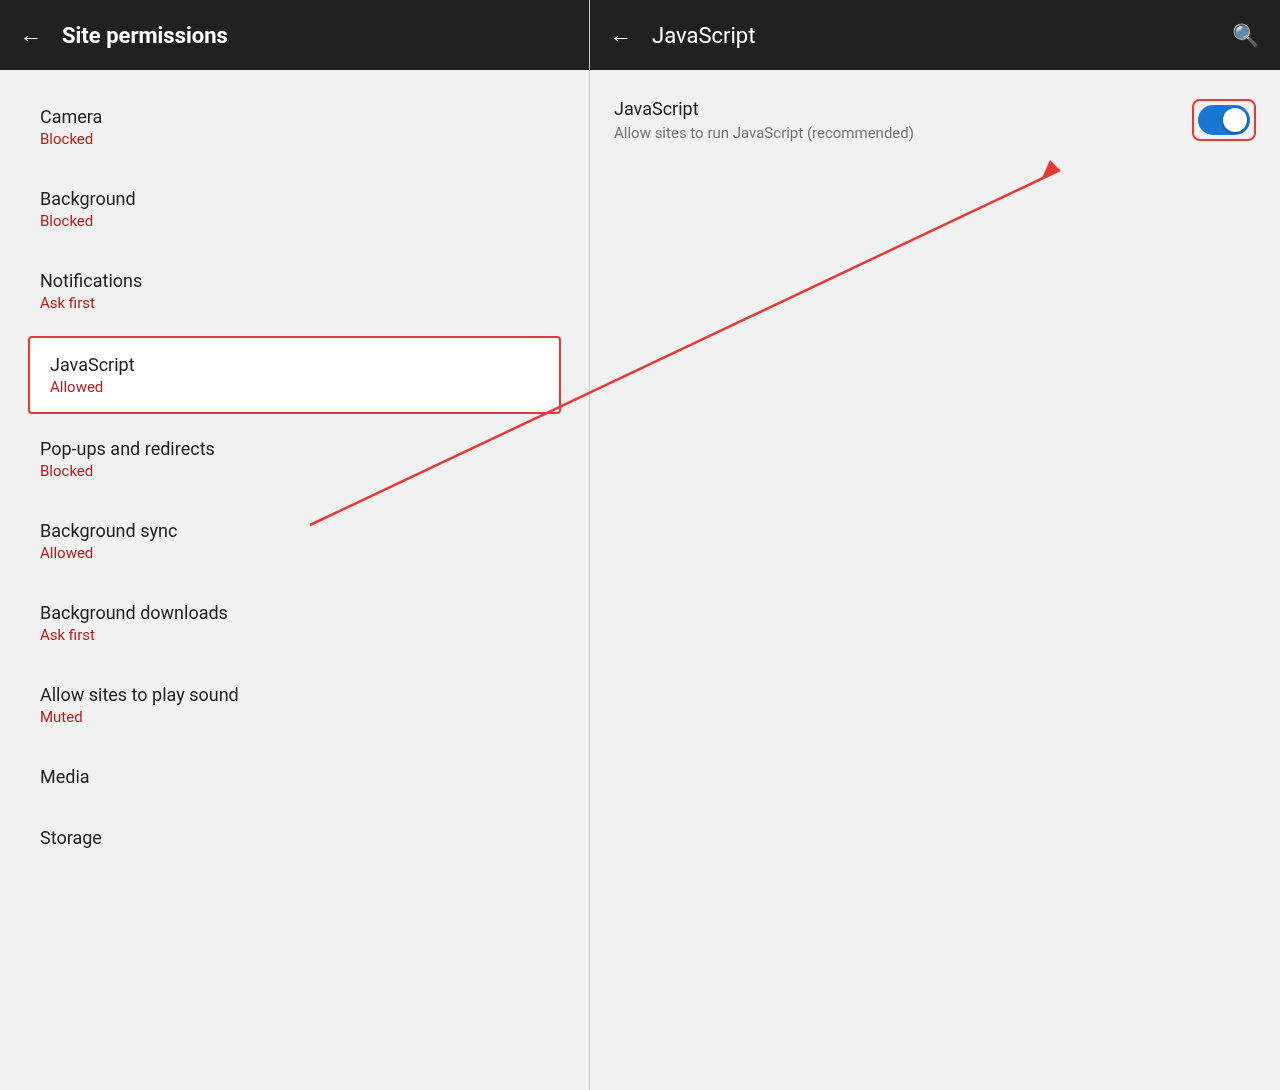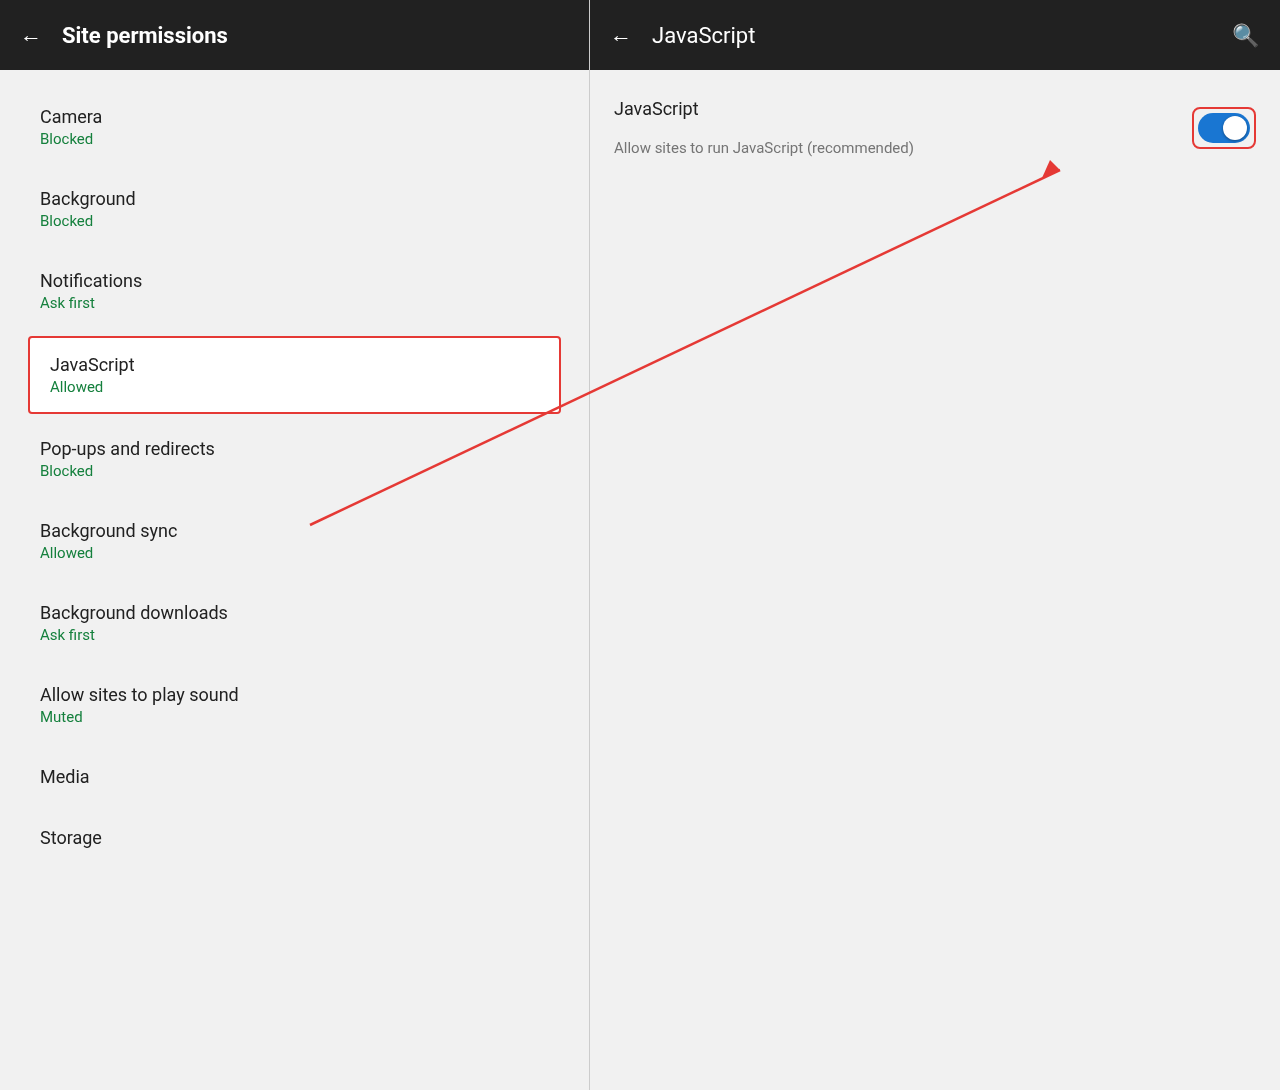--- a/index.html
+++ b/index.html
@@ -66,21 +66,21 @@
     }
 
     .permission-item .item-title {
       font-size: 18px;
       color: #212121;
       font-weight: 400;
     }
 
     .permission-item .item-subtitle {
       font-size: 15px;
-      color: #15803d;
+      color: #b91c1c;
       margin-top: 3px;
     }
 
     
     .right-panel {
       width: 690px;
       height: 1090px;
       background: #f1f1f1;
       display: flex;
       flex-direction: column;
@@ -128,21 +128,21 @@
 
     .js-setting-text .setting-title {
       font-size: 18px;
       color: #212121;
       font-weight: 400;
     }
 
     .js-setting-text .setting-subtitle {
       font-size: 15px;
       color: #757575;
-      margin-top: 20px;
+      margin-top: 5px;
     }
 
     .toggle-container {
       border: 2.5px solid #e53935;
       border-radius: 8px;
       padding: 4px;
     }
 
     .toggle {
       width: 52px;

